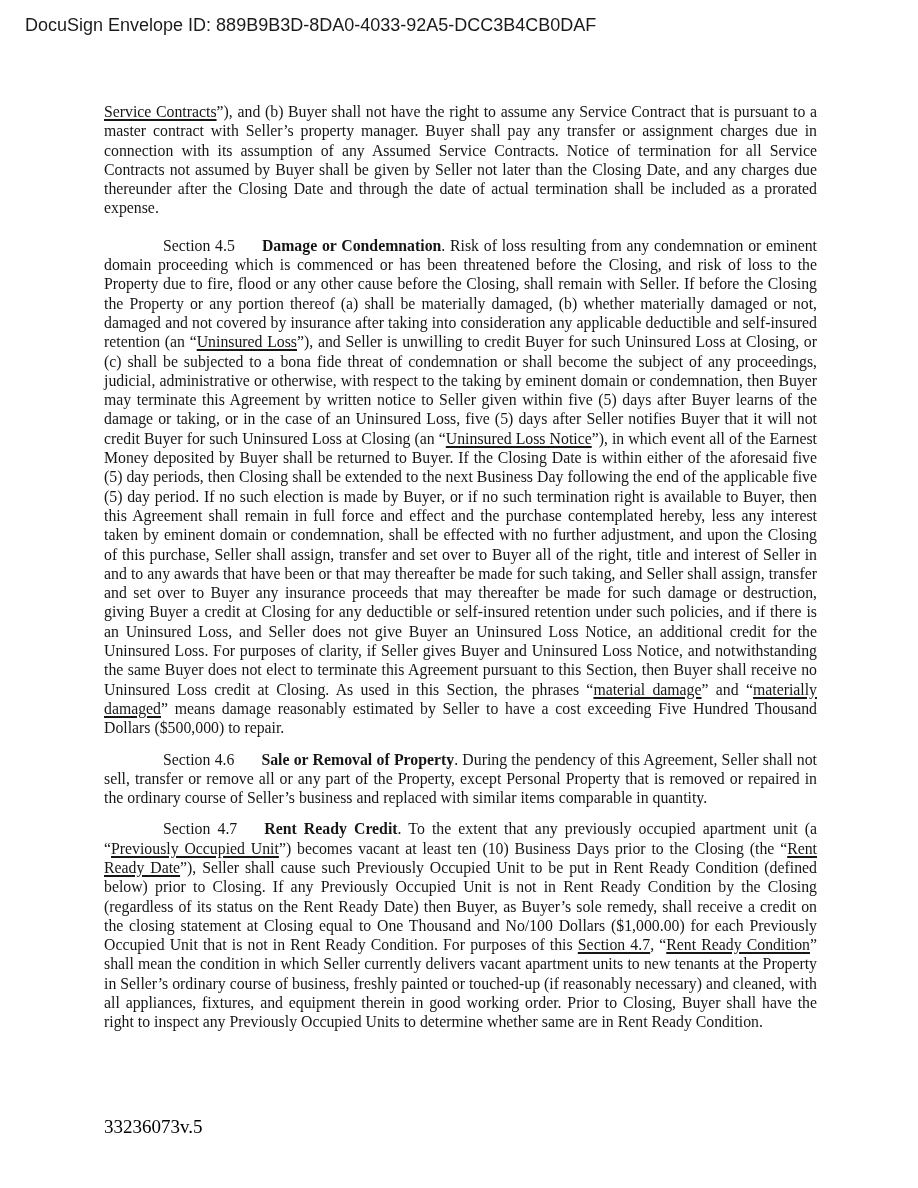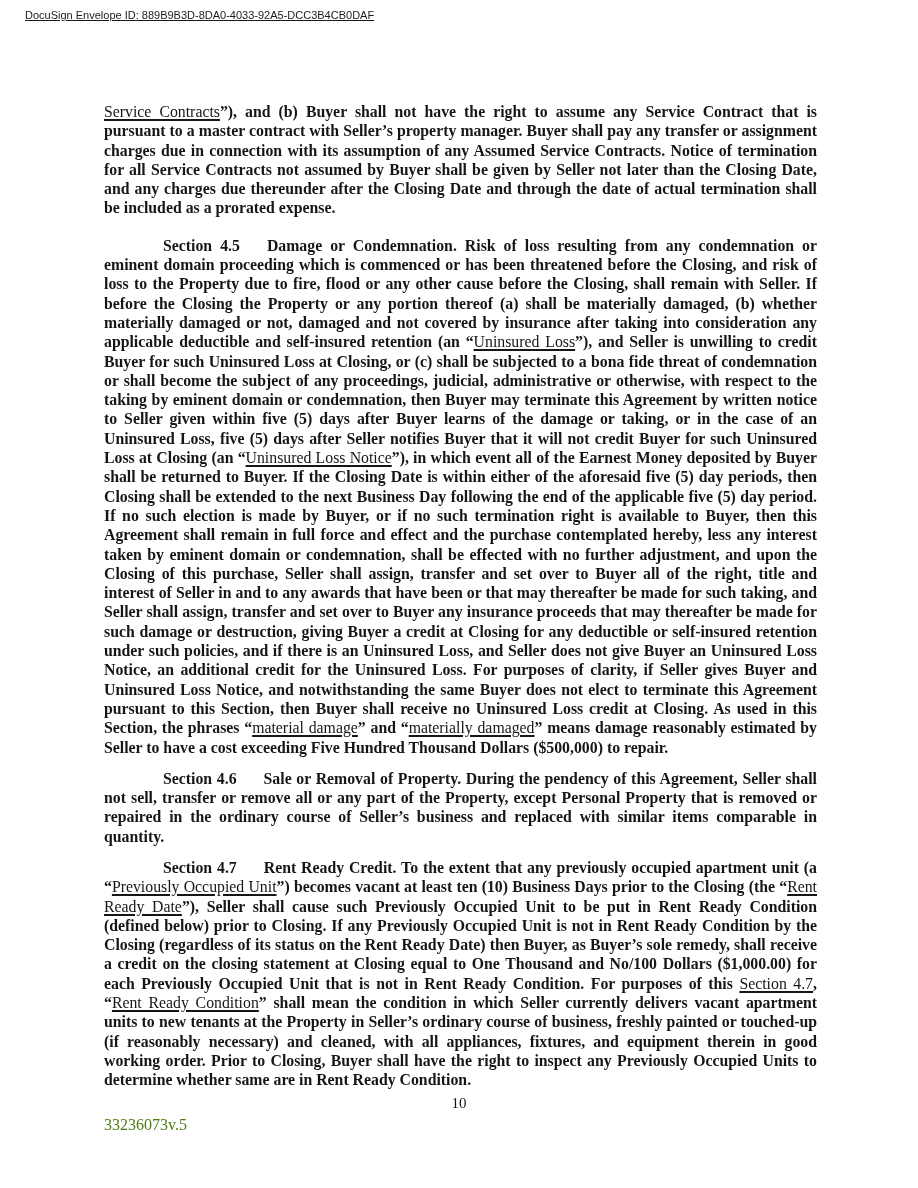--- a/index.html
+++ b/index.html
@@ -12,46 +12,45 @@
     width: 918px;
     height: 1188px;
     background: #ffffff;
     color: #161616;
     font-family: "Liberation Serif", serif;
     overflow: hidden;
   }
   .docusign-header {
     position: absolute;
     left: 25px;
-    top: 9px;
+    top: 15px;
     font-family: "Liberation Sans", sans-serif;
-    font-size: 11px;
+    font-size: 18px;
     color: #1b1b1b;
     white-space: nowrap;
-    text-decoration: underline;
   }
   .doc-body {
     position: absolute;
     left: 104px;
     top: 102px;
     width: 713px;
     font-size: 15.8px;
     line-height: 19.3px;
     text-align: justify;
   }
   .para {
     margin: 0 0 12px 0;
   }
   .para.first {
     margin-bottom: 18px;
   }
   .para.indented {
     text-indent: 59px;
   }
-  .run.normal { font-weight: bold; }
+  .run.normal { font-weight: normal; }
   .run.bold-underline {
     font-weight: normal;
     text-decoration: underline;
     text-decoration-thickness: 1.8px;
     text-underline-offset: 2px;
   }
   .run.bold-italic {
     font-weight: bold;
   }
   .run.tab {
@@ -64,35 +63,34 @@
     left: 0;
     width: 918px;
     text-align: center;
     font-size: 15px;
     color: #161616;
   }
   .doc-version {
     position: absolute;
     top: 1116px;
     left: 104px;
-    font-size: 16px;
-    color: #4d7c0f;
+    font-size: 19px;
+    color: #000000;
   }
 </style>
 </head>
 <body>
 
 <div class="page">
 
   <div class="docusign-header">DocuSign Envelope ID: 889B9B3D-8DA0-4033-92A5-DCC3B4CB0DAF</div>
 
   <div class="doc-body">
     <p class="para first"><span class="run bold-underline">Service Contracts</span><span class="run normal">”), and (b) Buyer shall not have the right to assume any Service Contract that is pursuant to a master contract with Seller’s property manager.  Buyer shall pay any transfer or assignment charges due in connection with its assumption of any Assumed Service Contracts.  Notice of termination for all Service Contracts not assumed by Buyer shall be given by Seller not later than the Closing Date, and any charges due thereunder after the Closing Date and through the date of actual termination shall be included as a prorated expense.</span></p>
     <p class="para indented"><span class="run normal">Section 4.5</span><span class="run tab"></span><span class="run bold-italic">Damage or Condemnation</span><span class="run normal">.  Risk of loss resulting from any condemnation or eminent domain proceeding which is commenced or has been threatened before the Closing, and risk of loss to the Property due to fire, flood or any other cause before the Closing, shall remain with Seller.  If before the Closing the Property or any portion thereof (a) shall be materially damaged, (b) whether materially damaged or not, damaged and not covered by insurance after taking into consideration any applicable deductible and self-insured retention (an “</span><span class="run bold-underline">Uninsured Loss</span><span class="run normal">”), and Seller is unwilling to credit Buyer for such Uninsured Loss at Closing, or (c) shall be subjected to a bona fide threat of condemnation or shall become the subject of any proceedings, judicial, administrative or otherwise, with respect to the taking by eminent domain or condemnation, then Buyer may terminate this Agreement by written notice to Seller given within five (5) days after Buyer learns of the damage or taking, or in the case of an Uninsured Loss, five (5) days after Seller notifies Buyer that it will not credit Buyer for such Uninsured Loss at Closing (an “</span><span class="run bold-underline">Uninsured Loss Notice</span><span class="run normal">”), in which event all of the Earnest Money deposited by Buyer shall be returned to Buyer.  If the Closing Date is within either of the aforesaid five (5) day periods, then Closing shall be extended to the next Business Day following the end of the applicable five (5) day period.  If no such election is made by Buyer, or if no such termination right is available to Buyer, then this Agreement shall remain in full force and effect and the purchase contemplated hereby, less any interest taken by eminent domain or condemnation, shall be effected with no further adjustment, and upon the Closing of this purchase, Seller shall assign, transfer and set over to Buyer all of the right, title and interest of Seller in and to any awards that have been or that may thereafter be made for such taking, and Seller shall assign, transfer and set over to Buyer any insurance proceeds that may thereafter be made for such damage or destruction, giving Buyer a credit at Closing for any deductible or self-insured retention under such policies, and if there is an Uninsured Loss, and Seller does not give Buyer an Uninsured Loss Notice, an additional credit for the Uninsured Loss.  For purposes of clarity, if Seller gives Buyer and Uninsured Loss Notice, and notwithstanding the same Buyer does not elect to terminate this Agreement pursuant to this Section, then Buyer shall receive no Uninsured Loss credit at Closing.  As used in this Section, the phrases “</span><span class="run bold-underline">material damage</span><span class="run normal">” and “</span><span class="run bold-underline">materially damaged</span><span class="run normal">” means damage reasonably estimated by Seller to have a cost exceeding Five Hundred Thousand Dollars ($500,000) to repair.</span></p>
     <p class="para indented"><span class="run normal">Section 4.6</span><span class="run tab"></span><span class="run bold-italic">Sale or Removal of Property</span><span class="run normal">.  During the pendency of this Agreement, Seller shall not sell, transfer or remove all or any part of the Property, except Personal Property that is removed or repaired in the ordinary course of Seller’s business and replaced with similar items comparable in quantity.</span></p>
     <p class="para indented"><span class="run normal">Section 4.7</span><span class="run tab"></span><span class="run bold-italic">Rent Ready Credit</span><span class="run normal">.  To the extent that any previously occupied apartment unit (a “</span><span class="run bold-underline">Previously Occupied Unit</span><span class="run normal">”) becomes vacant at least ten (10) Business Days prior to the Closing (the “</span><span class="run bold-underline">Rent Ready Date</span><span class="run normal">”), Seller shall cause such Previously Occupied Unit to be put in Rent Ready Condition (defined below) prior to Closing.  If any Previously Occupied Unit is not in Rent Ready Condition by the Closing (regardless of its status on the Rent Ready Date) then Buyer, as Buyer’s sole remedy, shall receive a credit on the closing statement at Closing equal to One Thousand and No/100 Dollars ($1,000.00) for each Previously Occupied Unit that is not in Rent Ready Condition.  For purposes of this </span><span class="run bold-underline">Section 4.7</span><span class="run normal">, “</span><span class="run bold-underline">Rent Ready Condition</span><span class="run normal">” shall mean the condition in which Seller currently delivers vacant apartment units to new tenants at the Property in Seller’s ordinary course of business, freshly painted or touched-up (if reasonably necessary) and cleaned, with all appliances, fixtures, and equipment therein in good working order.  Prior to Closing, Buyer shall have the right to inspect any Previously Occupied Units to determine whether same are in Rent Ready Condition.</span></p>
   </div>
 
-  <div class="page-number">10</div>
 
   <div class="doc-version">33236073v.5</div>
 
 </div>
 
 </body></html>

